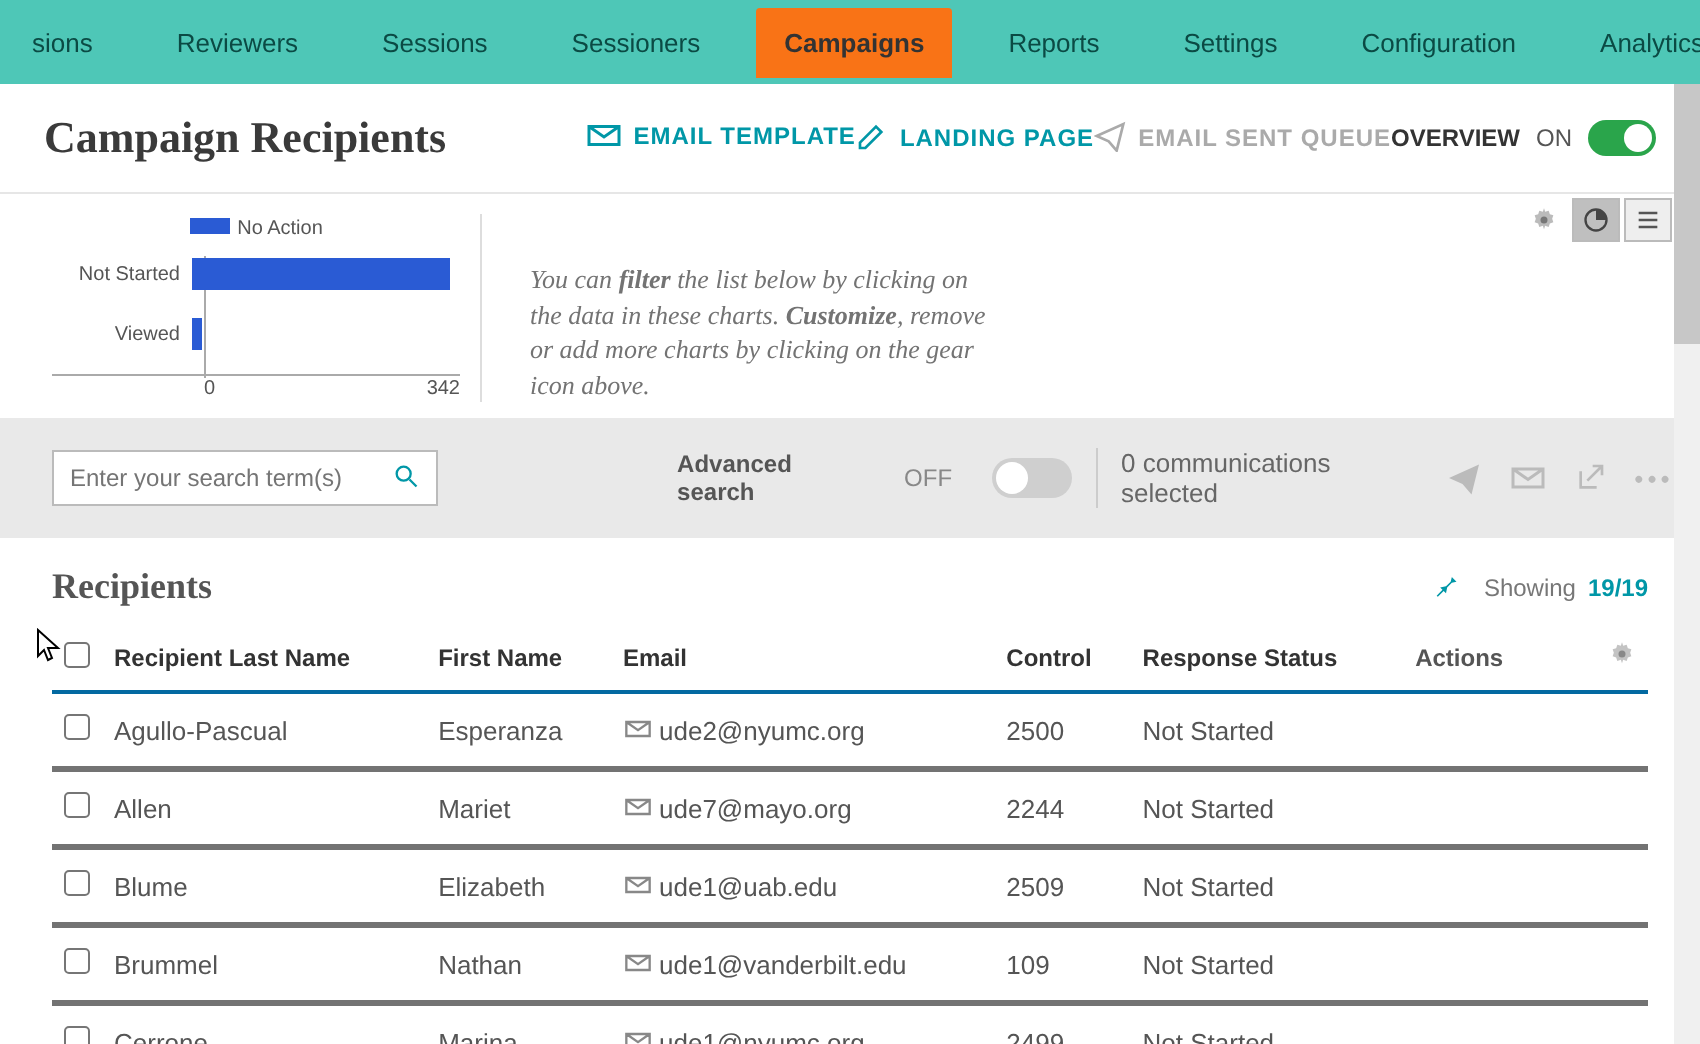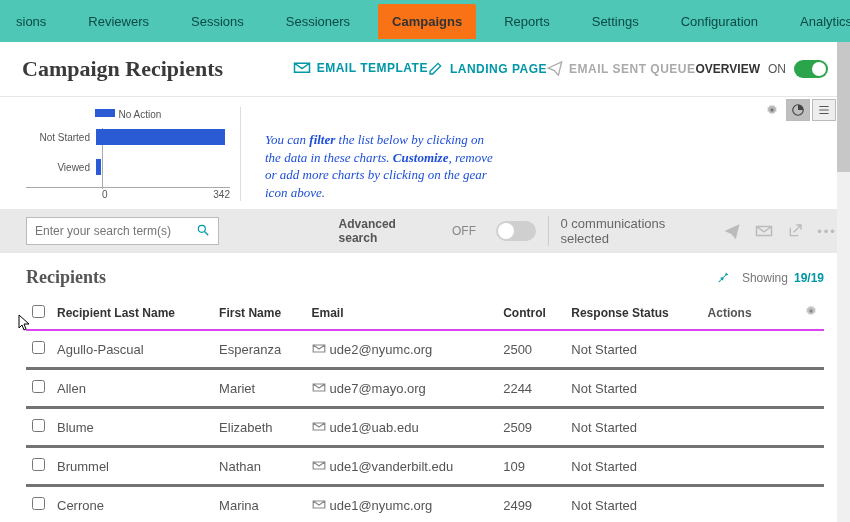--- a/index.html
+++ b/index.html
@@ -30,45 +30,45 @@
 .chart-legend { font-size:10px; color:#555; display:flex; gap:4px; justify-content:center; align-items:flex-start; margin-top:2px; }
 .chart-legend .sw{ width:20px; height:8px; background:#2a5bd4; display:inline-block; }
 .bars { position:relative; height:64px; margin-top:2px; }
 .bar-row { display:flex; align-items:center; height:30px; }
 .bar-label { width:70px; text-align:right; font-size:10px; color:#555; padding-right:6px; }
 .bar-track { flex:1; height:16px; position:relative; }
 .bar-fill { height:16px; background:#2a5bd4; }
 .bar-axis { display:flex; justify-content:space-between; font-size:10px; color:#555; padding-left:76px; border-top:1px solid #aaa; margin-top:1px; padding-top:1px; }
 .bar-axis-vert{ position:absolute; left:76px; top:6px; bottom:-3px; width:1px; background:#aaa;}
 
-.chart-help { flex:1; padding: 24px 40px 0 24px; font-family: Georgia, serif; font-style: italic; color:#1d4ed8; max-width: 300px; line-height:1.35; font-size:13px; }
+.chart-help { flex:1; padding: 24px 40px 0 24px; font-family: Georgia, serif; font-style: italic; color:#737373; max-width: 300px; line-height:1.35; font-size:13px; }
 .chart-help b { font-style: italic; }
 
 
-.search-row { background:#e9e9e9; height:44px; display:flex; align-items:center; justify-content:space-between; padding:0 14px 0 26px; margin-top:4px; }
+.search-row { background:#e9e9e9; height:60px; display:flex; align-items:center; justify-content:space-between; padding:0 14px 0 26px; margin-top:4px; }
 .search-box { background:#fff; border:1px solid #bbb; width:200px; height:28px; display:flex; align-items:center; padding:0 8px; }
 .search-box input { border:none; outline:none; flex:1; font-size:12px; color:#888; background:transparent; }
 .search-icon { color:#0097a7; font-size:14px; }
 .adv { display:flex; align-items:center; gap:20px; color:#555; font-weight:600; font-size:12px; }
 .toggle-off { width:42px; height:20px; border-radius:10px; background:#cfcfcf; position:relative; }
 .toggle-off::after { content:""; position:absolute; left:2px; top:2px; width:16px; height:16px; background:#fff; border-radius:50%; }
 .sel-group { display:flex; align-items:center; gap:14px; color:#999; font-size:13px; }
 .sel-group .ai{ width:18px; height:18px; display:flex;align-items:center;justify-content:center; }
 .vdiv { width:1px; height:30px; background:#ccc; margin:0 12px; }
 
 
 .table-area { padding: 14px 26px 0 26px; }
 .table-head { display:flex; align-items:center; justify-content:space-between; }
 .table-title { font-family: Georgia, serif; font-size:18px; color:#555; font-weight:600; }
 .showing { font-size:12px; color:#777; display:flex; align-items:center; gap:6px;text-align:right; }
 .showing .ct { color:#0097a7; font-weight:600; }
 .pin-icon { color:#0097a7; font-weight:bold; transform:none; display:inline-block; margin-right:6px;}
 
 table { width:100%; border-collapse:collapse; margin-top:8px; }
-thead th { text-align:left; font-size:12px; color:#333; font-weight:700; padding:8px 6px; border-bottom:2px solid #d946ef; }
+thead th { text-align:left; font-size:12px; color:#333; font-weight:700; padding:8px 6px; border-bottom:2px solid #0369a1; }
 tbody td { font-size:13px; color:#555; padding:10px 6px; border-bottom:3px solid #737373; }
 .cb{ width:22px; }
 .cb input{ }
 .env { color:#777; margin-right:4px; }
 .col-actions{ width:90px; color:#555;}
 .gear-th { color:#888; text-align:right; }
 
 .cursor { position:absolute; left:18px; top:314px; font-size:15px; color:#000; pointer-events:none; }
 .scrollbar{ position:absolute; right:0; top:42px; bottom:0; width:13px; background:#f0f0f0;}
 .scrollbar .thumb{ position:absolute; top:0; width:100%; height:130px; background:#c7c7c7;}

